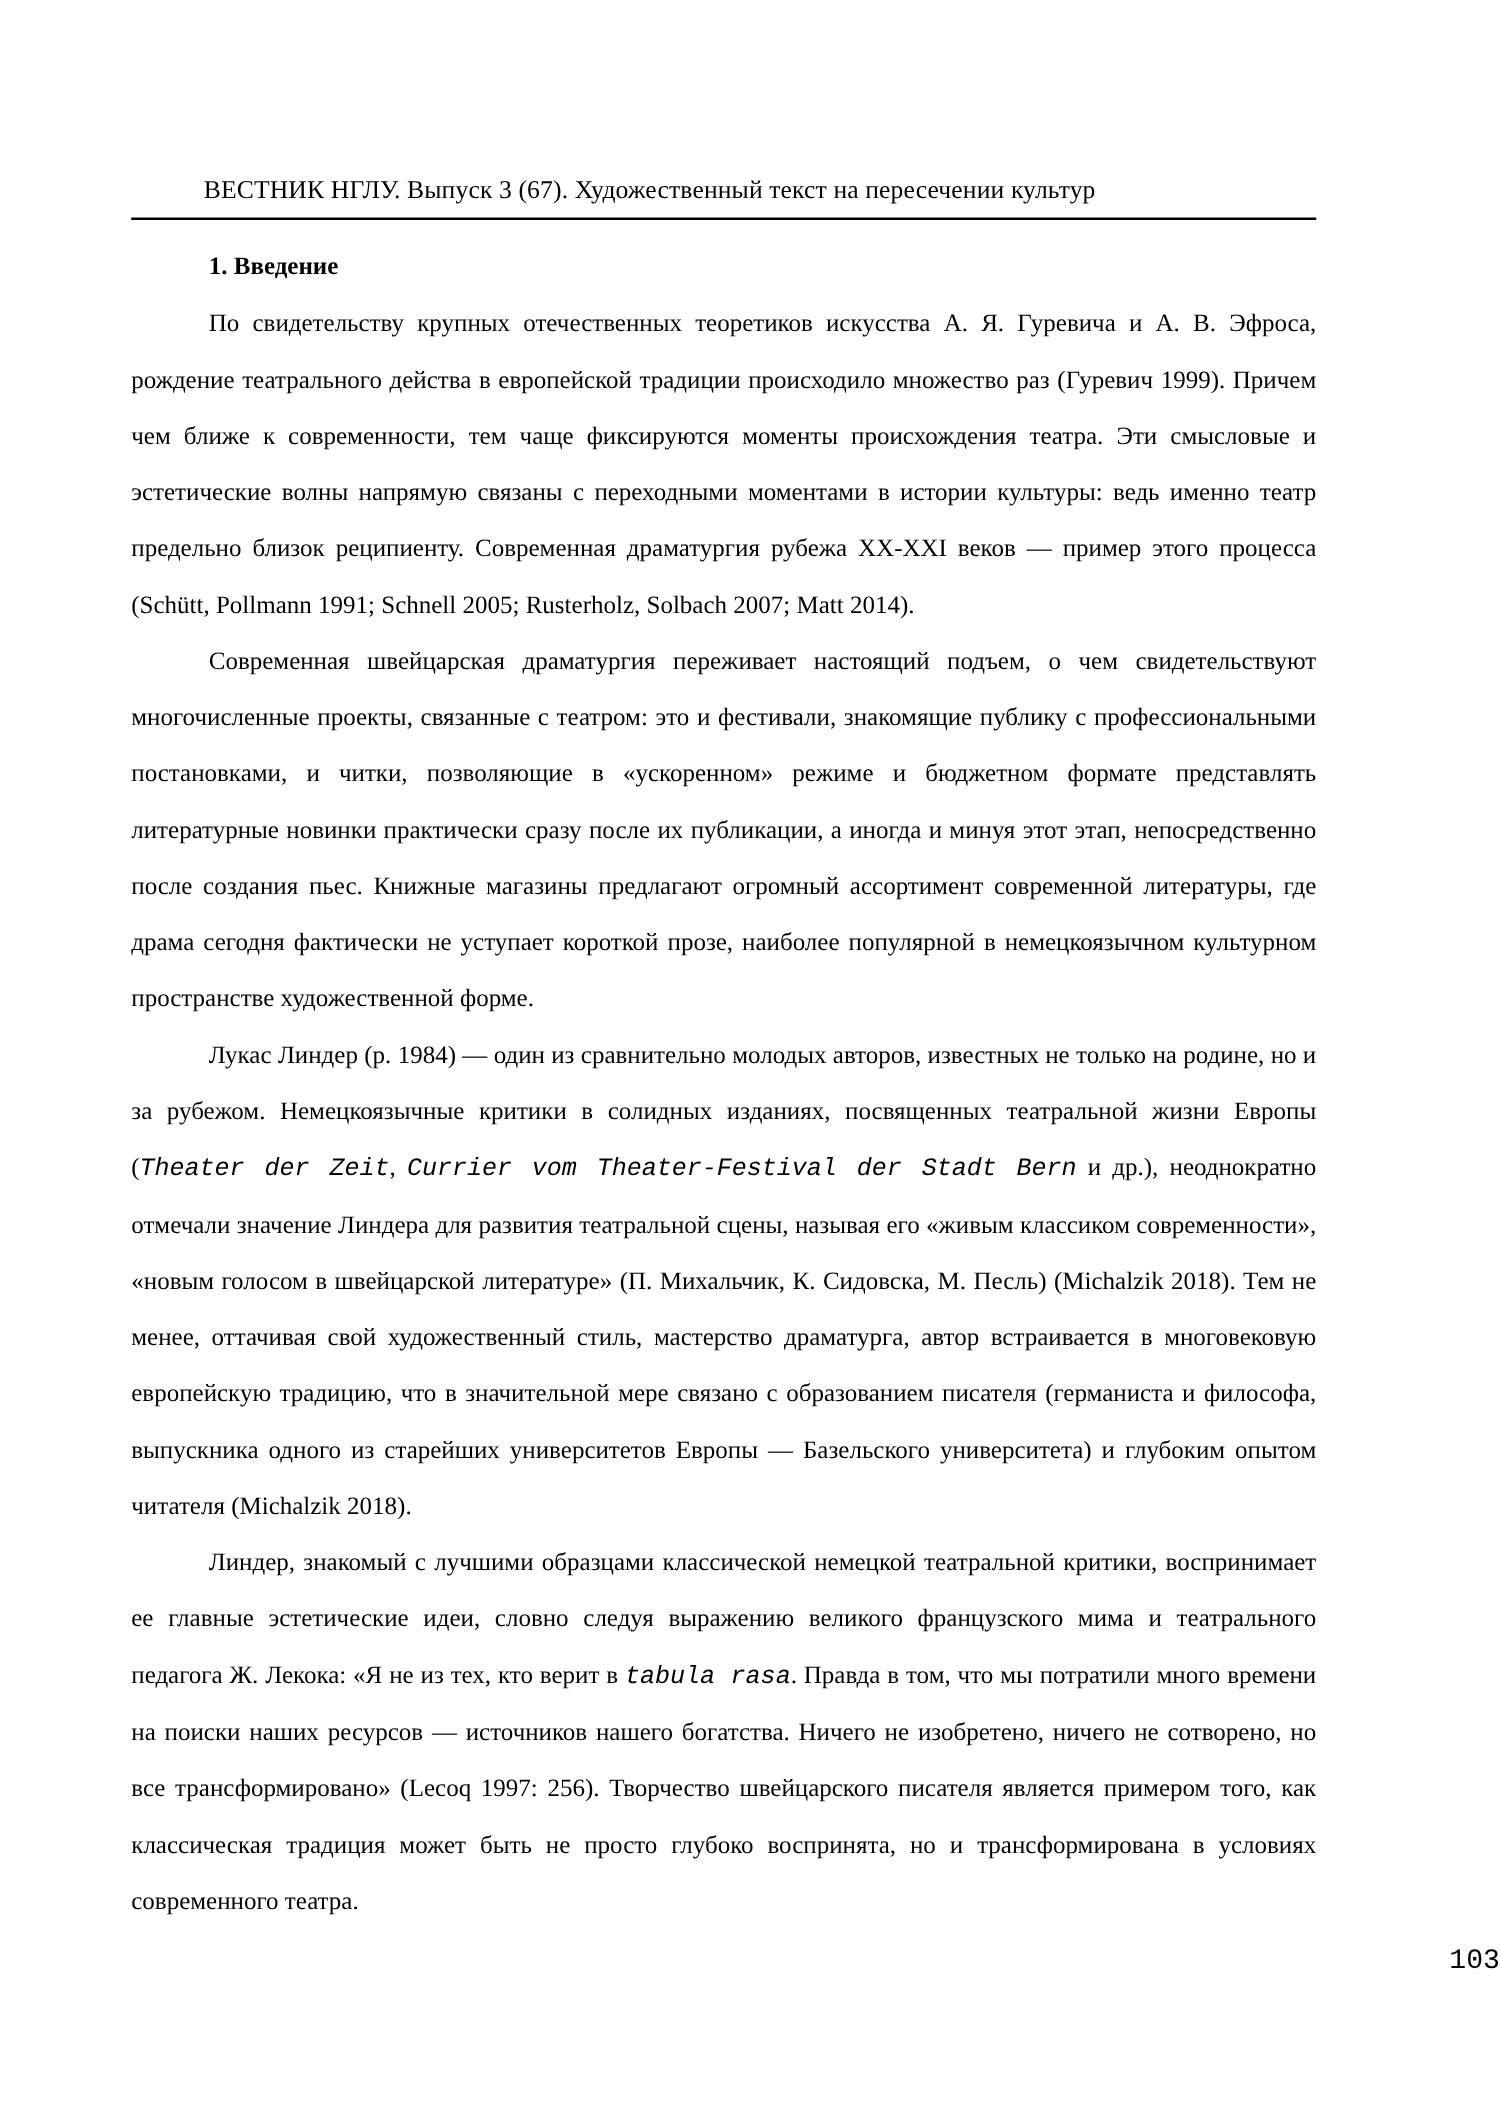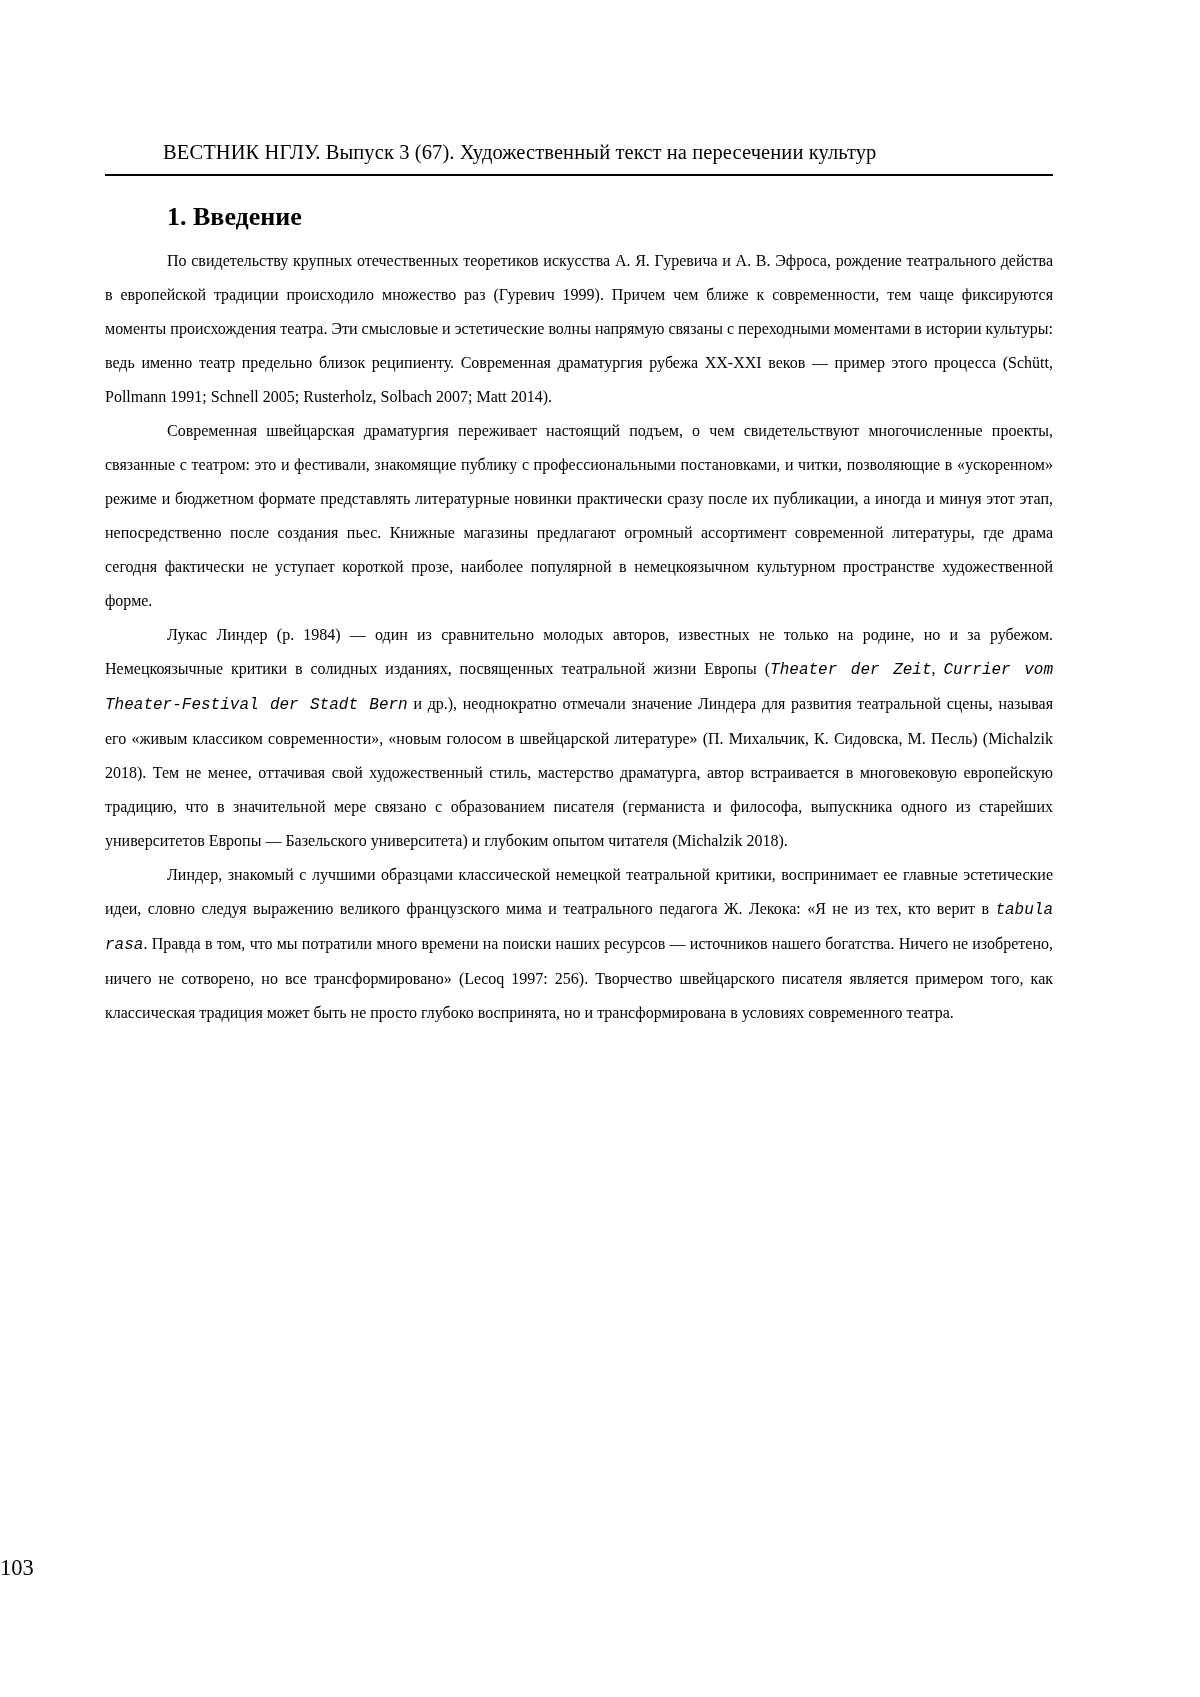--- a/index.html
+++ b/index.html
@@ -38,49 +38,50 @@
     padding-left: 58px;
     white-space: nowrap;
   }
   .head-rule {
     border: none;
     border-top: 2.4px solid #000;
     margin: 9px 0 0 0;
     width: 948px;
   }
   .section-title {
-    font-size: 26px;
+    font-size: 20px;
     font-weight: bold;
     margin-top: 26px;
     margin-bottom: 12px;
     padding-left: 62px;
   }
   p.body-par {
-    font-size: 16px;
-    line-height: 34px;
+    font-size: 20px;
+    line-height: 45px;
     text-align: justify;
     text-justify: inter-word;
     margin: 0;
     text-indent: 62px;
     hyphens: manual;
   }
   p.first-par {
     margin-top: 2px;
   }
   .italic {
     font-style: italic;
     font-family: Liberation Mono, monospace;
   }
   .page-number {
     position: absolute;
     left: 0;
     top: 1555px;
     width: 1200px;
-    text-align: left;
+    text-align: right;
     font-size: 22.5px;
+    font-family: Liberation Mono, monospace;
   }
 </style>
 </head>
 <body>
 
 <div class="page">
   <div class="content">
 
     <div class="running-head">ВЕСТНИК НГЛУ. Выпуск 3 (67). Художественный текст на пересечении культур</div>
     <hr class="head-rule">

